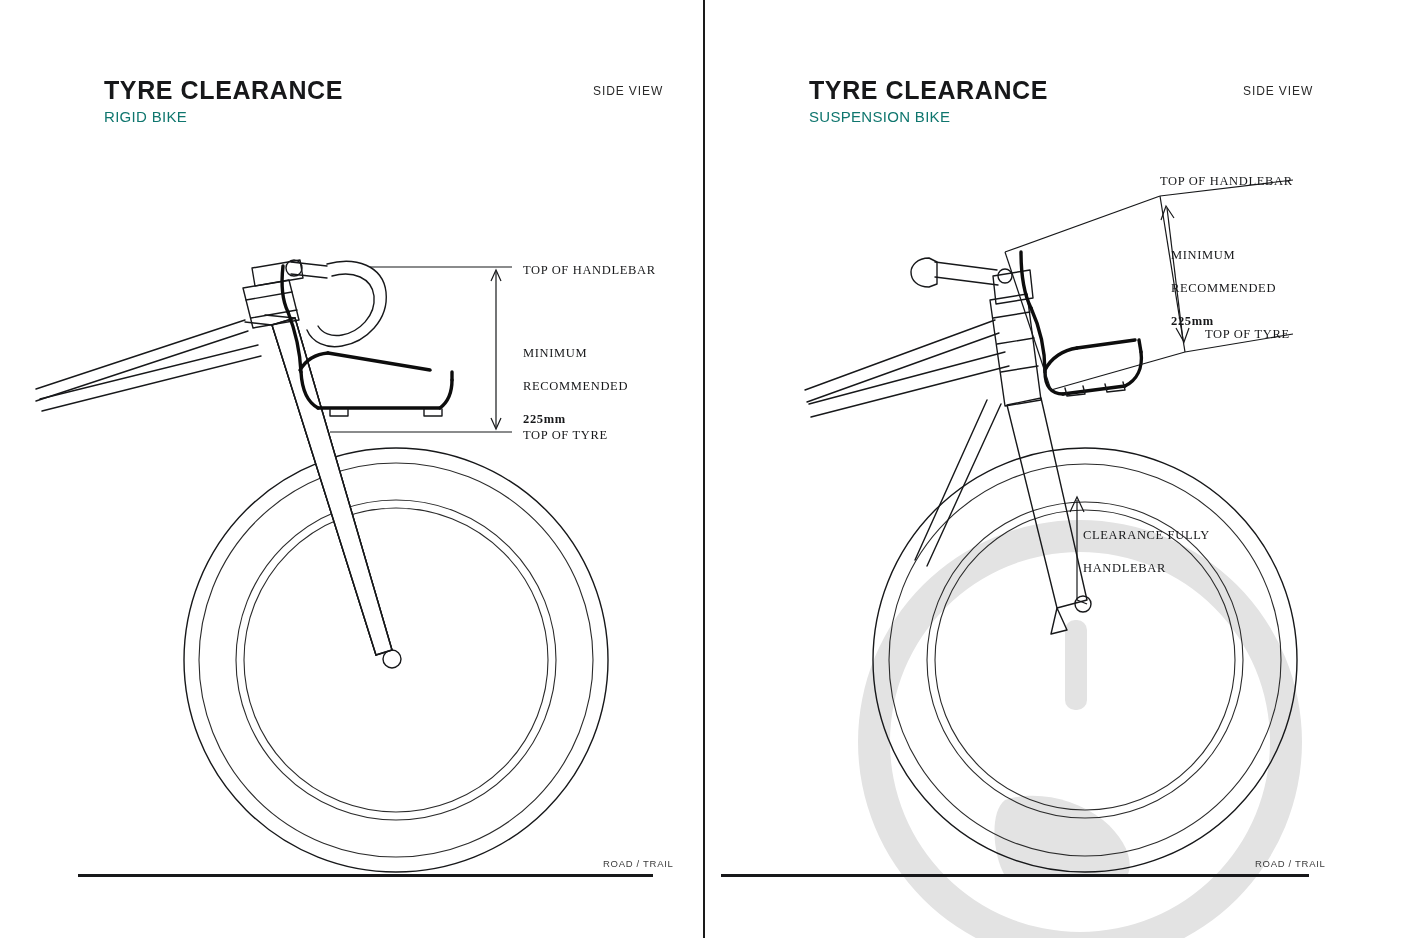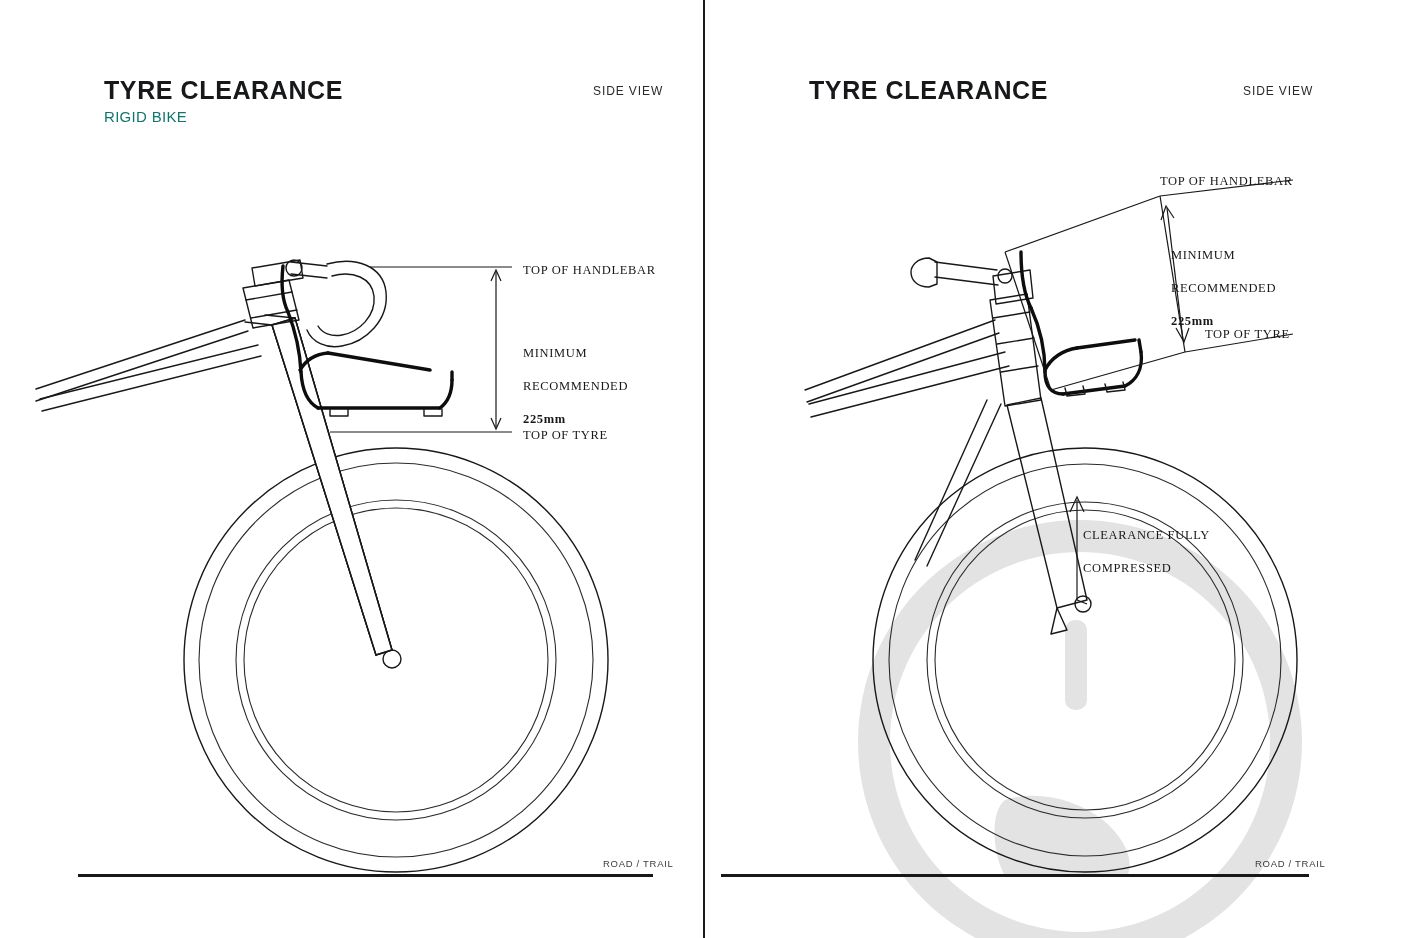--- a/index.html
+++ b/index.html
@@ -255,36 +255,37 @@
       <path class="ln-dim" d="M456 220 L461 206 L469 218"></path>
       <path class="ln-dim" d="M471 328 L479 342 L484 328"></path>
 
       <path class="ln-dim" d="M372 600 L372 500"></path>
       <path class="ln-dim" d="M365 512 L372 497 L379 512"></path>
       <path class="ln-dim" d="M372 600 L382 604"></path>
     </svg>
 
     <div class="title-block">
       <div class="title-main">TYRE CLEARANCE</div>
+      <div class="title-sub">SUSPENSION BIKE</div>
     </div>
 
     <div class="view-tag view-tag-right">SIDE VIEW</div>
 
     <div class="callout" style="left:455px; top:173px;">TOP OF HANDLEBAR</div>
 
     <div class="callout" style="left:466px; top:230px;">
       <div>MINIMUM</div>
       <div>RECOMMENDED</div>
       <div style="font-weight:bold;">225mm</div>
     </div>
 
     <div class="callout" style="left:500px; top:326px;">TOP OF TYRE</div>
 
     <div class="callout" style="left:378px; top:510px;">
       <div>CLEARANCE FULLY</div>
-      <div>COMPRESSED</div>
+      <div>HANDLEBAR</div>
     </div>
 
     <div class="road-label road-label-right">ROAD / TRAIL</div>
     <div class="ground-line ground-right"></div>
   </div>
 
 </div>
 
 </body></html>

